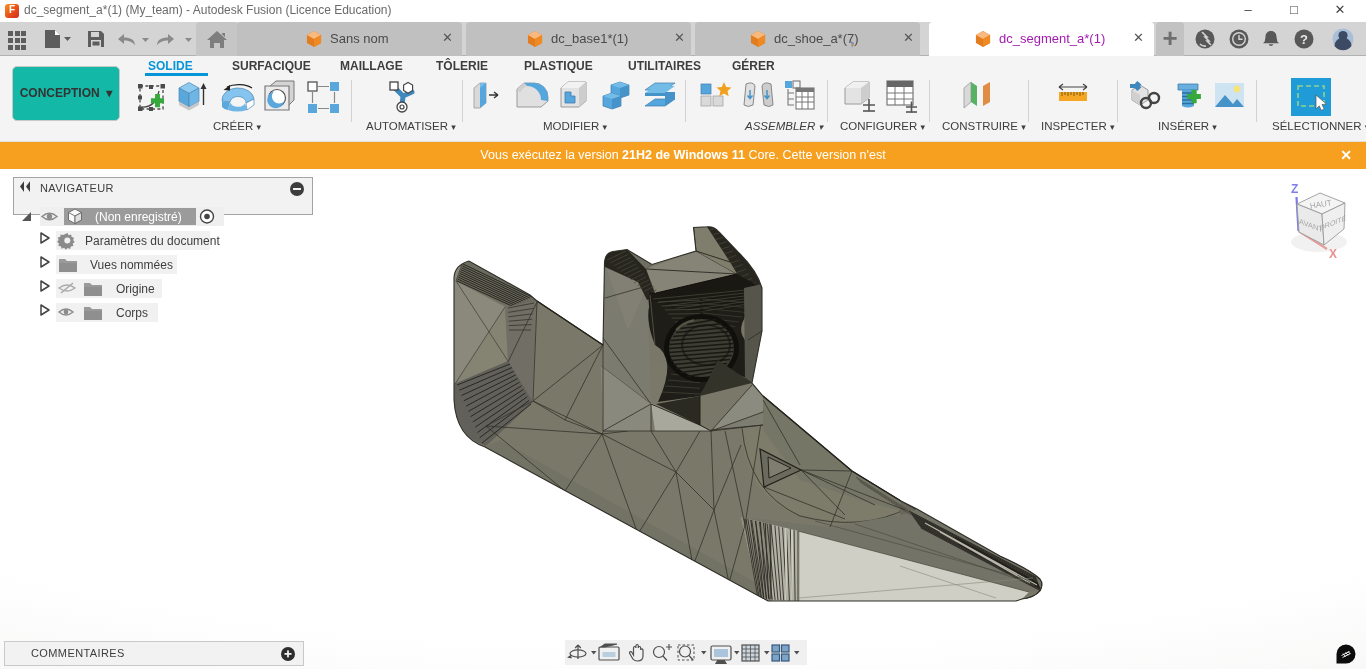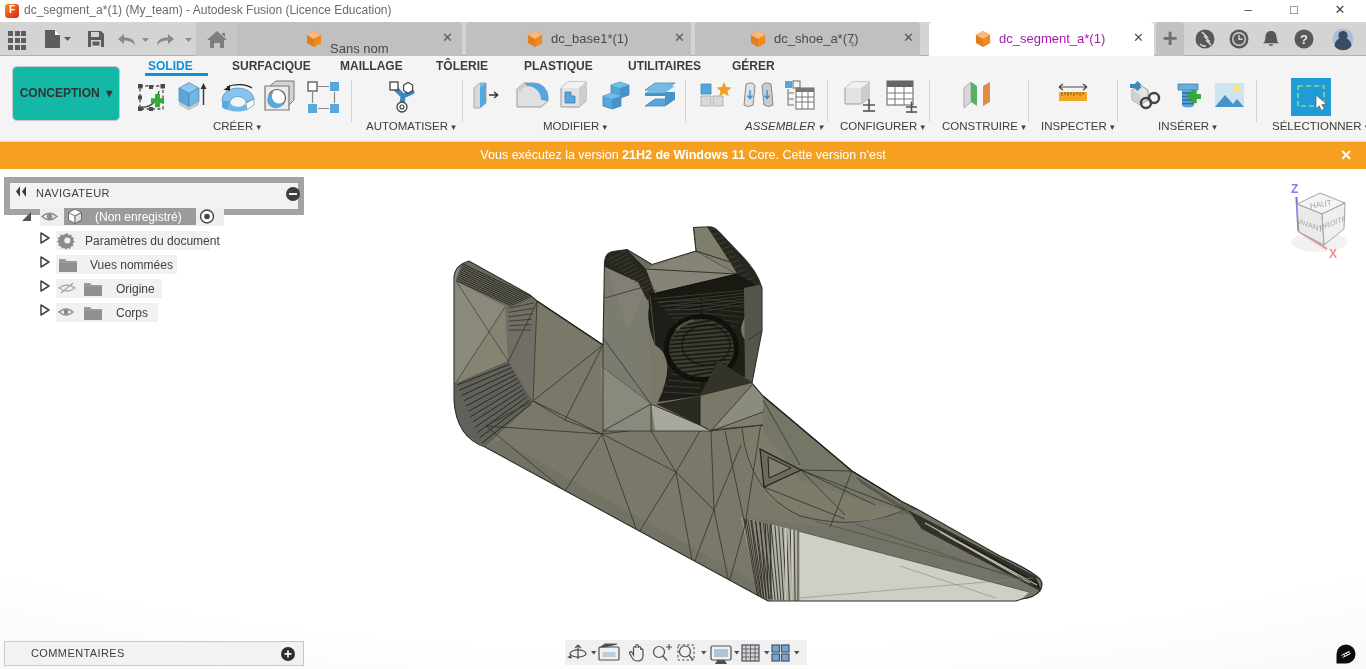--- a/index.html
+++ b/index.html
@@ -31,21 +31,21 @@
 .rgroup-label { position:absolute; top:64px; font-size:11.5px; color:#3d3d3d; white-space:nowrap; }
 
 
 #banner { position:absolute; left:0; top:142px; width:1366px; height:27px; background:#f7a01f; color:#fff; font-size:12.5px; text-align:center; line-height:27px; }
 #bannerx { position:absolute; right:14px; top:0px; font-size:14px; font-weight:bold; }
 
 
 #canvas { position:absolute; left:0; top:169px; width:1366px; height:500px; background:radial-gradient(ellipse 140% 120% at 50% 30%, #ffffff 55%, #e9e9e7 100%); }
 
 
-#navpanel { position:absolute; left:4px; top:177px; width:300px; height:38px; background:#f2f2f2; border:6px solid #a3a3a3; }
+#navpanel { position:absolute; left:13px; top:177px; width:300px; height:38px; background:#f2f2f2; border:1px solid #a3a3a3; }
 #navpanel .t { position:absolute; left:26px; top:4px; font-size:11px; color:#3d3d3d; letter-spacing:.4px; }
 
 
 #commpanel { position:absolute; left:4px; top:641px; width:300px; height:25px; background:#f2f2f2; border:1px solid #c9c9c9; }
 #commpanel .t { position:absolute; left:26px; top:5px; font-size:11px; color:#3d3d3d; letter-spacing:.4px; }
 
 
 #btoolbar { position:absolute; left:565px; top:640px; width:242px; height:25px; background:#f0f0f0; }
 </style>
 </head>
@@ -99,21 +99,21 @@
           <path d="M21 9 l-10 9 h3 v8 h14 v-8 h3 z M18 26 v-5 h6 v5 z" fill="#7e7e7e"></path>
           <path d="M26 11 h3 v4 l-3 -2.7 z" fill="#7e7e7e"></path>
         </svg>
     </div>
     <div class="doctab" style="left:237px; width:225px;">
       <svg class="cube" style="left:69px;" width="16" height="17" viewBox="0 0 16 17">
           <path d="M8 0 L15.5 4.2 V12.8 L8 17 L0.5 12.8 V4.2 Z" fill="#e17d1e"></path>
           <path d="M8 0 L15.5 4.2 L8 8.4 L0.5 4.2 Z" fill="#f9b97e"></path>
           <path d="M8 8.4 L15.5 4.2 V12.8 L8 17 Z" fill="#ef8922"></path>
         </svg>
-      <span class="tname" style="left:93px;margin-top:10px;">Sans nom</span>
+      <span class="tname" style="left:93px;">Sans nom</span>
       <span class="tclose" style="left:205px;">✕</span>
     </div>
     <div class="doctab" style="left:466px; width:225px;">
       <svg class="cube" style="left:61px;" width="16" height="17" viewBox="0 0 16 17">
           <path d="M8 0 L15.5 4.2 V12.8 L8 17 L0.5 12.8 V4.2 Z" fill="#e17d1e"></path>
           <path d="M8 0 L15.5 4.2 L8 8.4 L0.5 4.2 Z" fill="#f9b97e"></path>
           <path d="M8 8.4 L15.5 4.2 V12.8 L8 17 Z" fill="#ef8922"></path>
         </svg>
       <span class="tname" style="left:85px;">dc_base1*(1)</span>
       <span class="tclose" style="left:208px;">✕</span>

